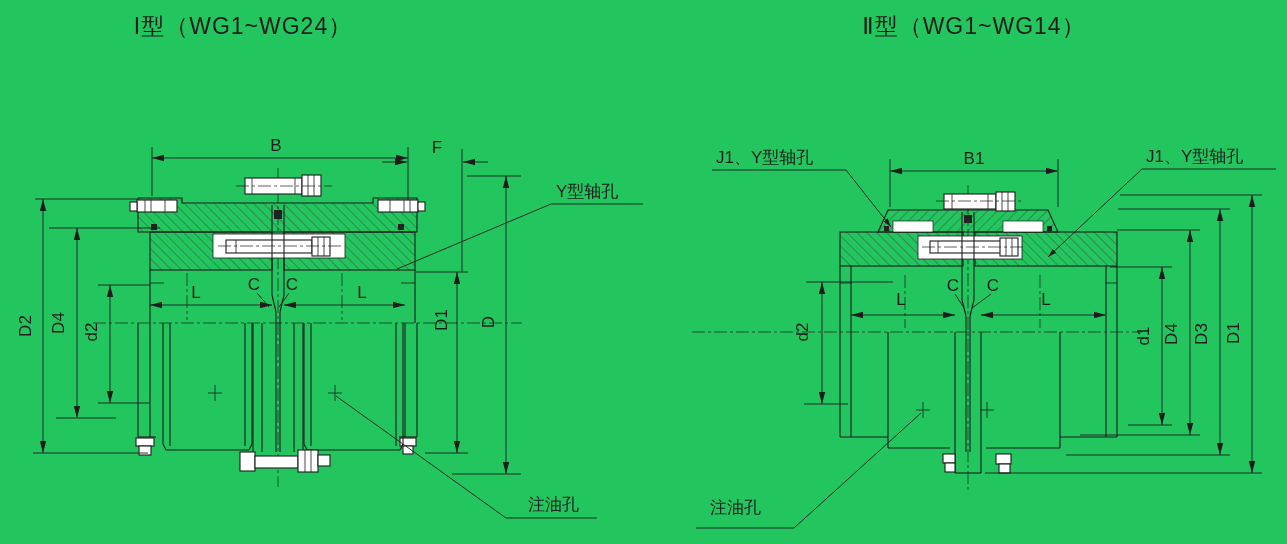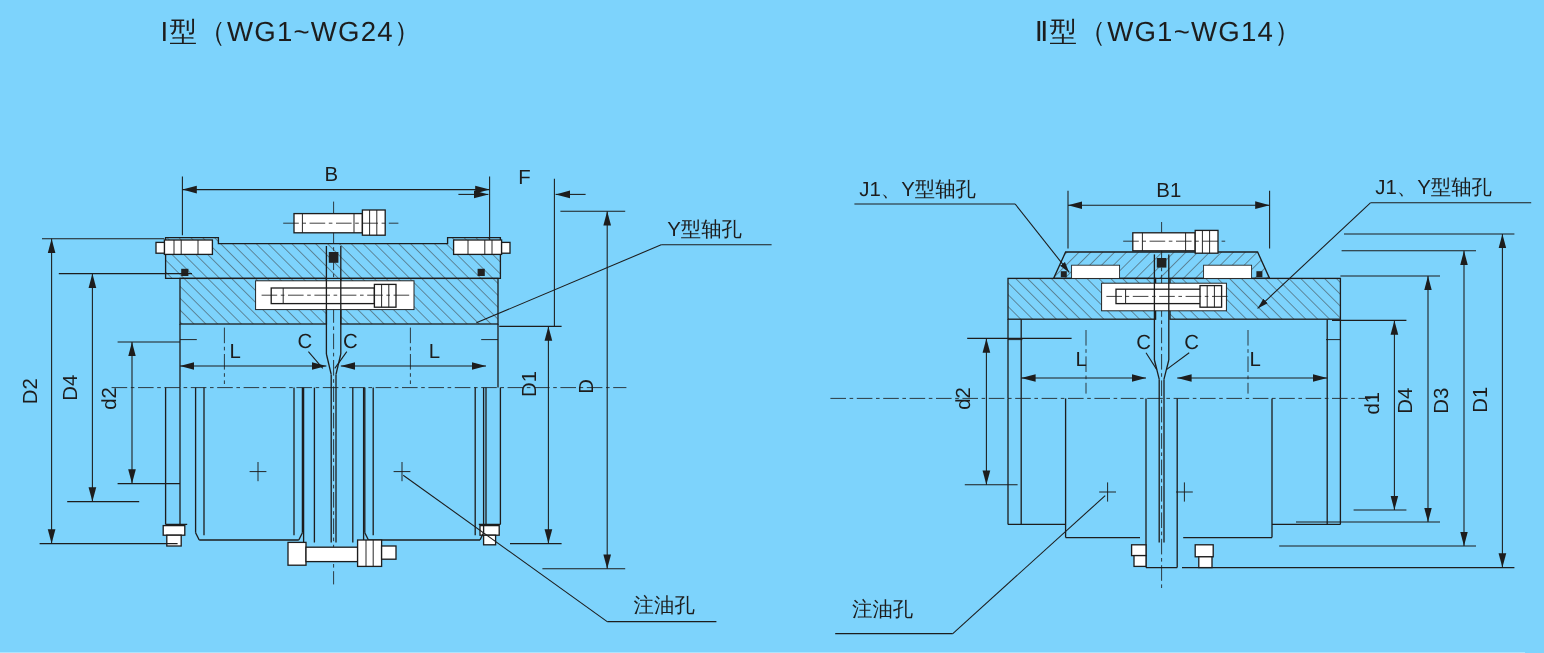--- a/index.html
+++ b/index.html
@@ -1,16 +1,16 @@
 <!DOCTYPE html>
 <html><head>
 <meta charset="utf-8">
 <style>
   html,body{margin:0;padding:0;background:#ffffff;}
-  .stage{width:1287px;height:544px;background:#7dd3fc;position:relative;overflow:hidden;
+  .stage{width:1287px;height:544px;background:#22c55e;position:relative;overflow:hidden;
          font-family:"Liberation Sans","DejaVu Sans",sans-serif;}
   svg{display:block;}
   text{fill:#1d1d1d;font-family:"Liberation Sans","DejaVu Sans",sans-serif;}
   .dimtxt{font-size:17px;}
   .titletxt{font-size:23px;letter-spacing:1px;}
   .obj{stroke:#1d1d1d;stroke-width:1.1;fill:none;}
   .objf{stroke:#1d1d1d;stroke-width:1.1;fill:#ffffff;}
   .thin{stroke:#1d1d1d;stroke-width:0.8;fill:none;}
   .dim{stroke:#1d1d1d;stroke-width:0.9;fill:none;}
   .cl{stroke:#1d1d1d;stroke-width:0.7;fill:none;stroke-dasharray:13 3 3 3;}

